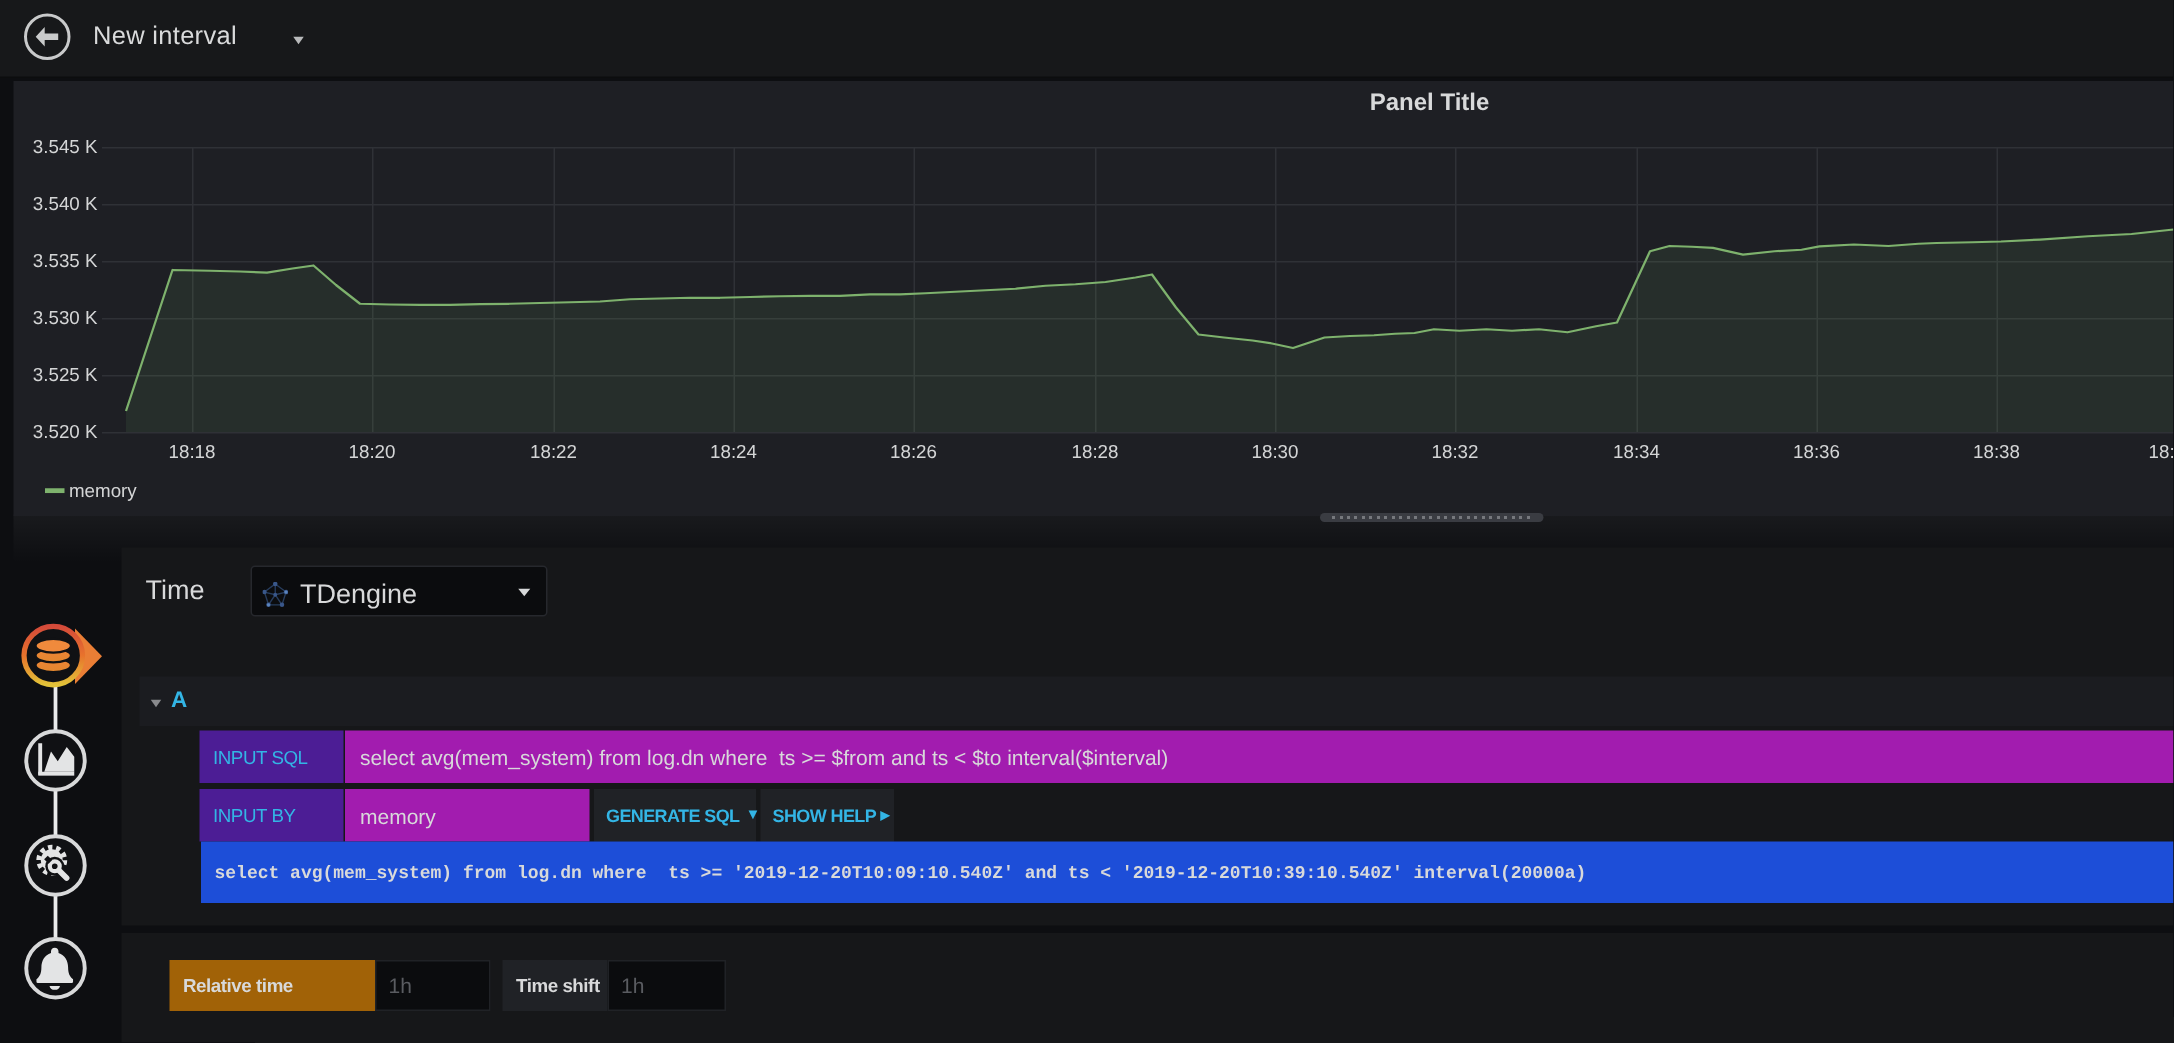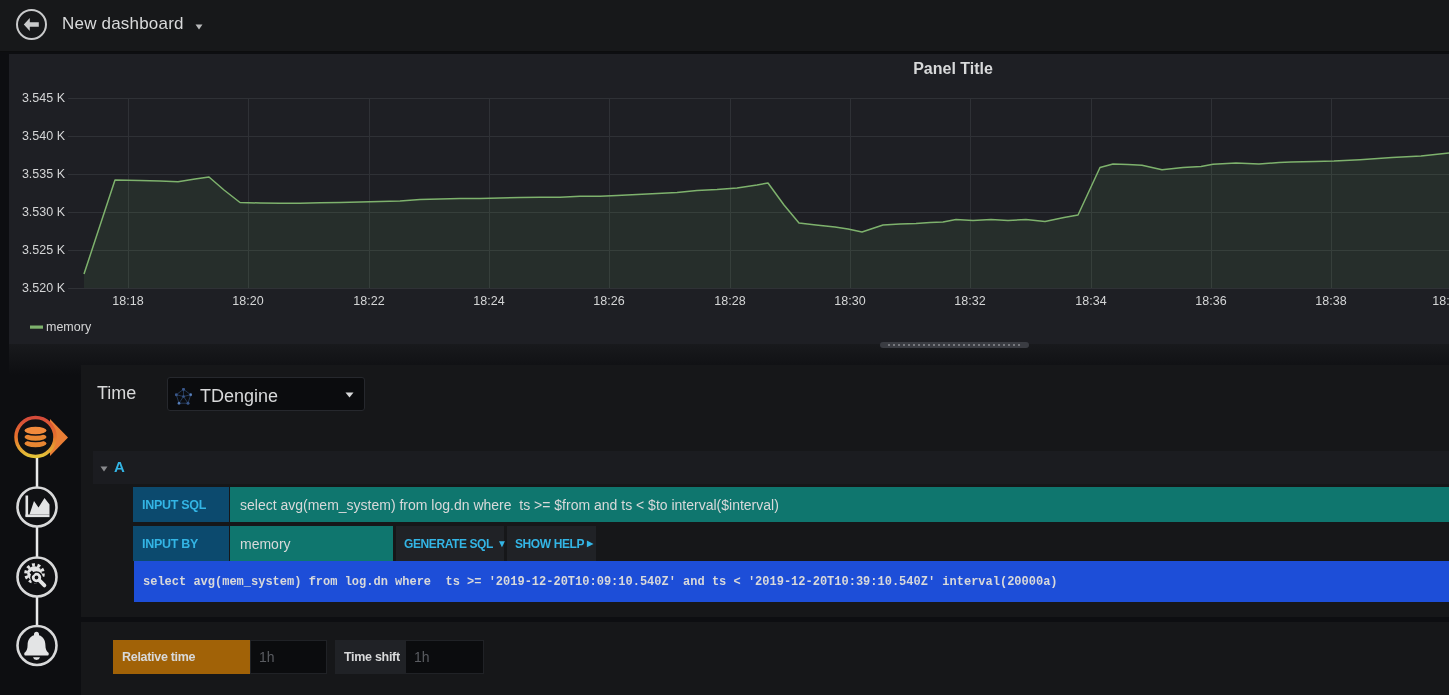--- a/index.html
+++ b/index.html
@@ -18,22 +18,22 @@
   #handle .dots { position:absolute; left:8px; top:2px; width:133px; height:2px;
      background:repeating-linear-gradient(90deg,#76787d 0 2px,transparent 2px 5px); }
   
   
   #querypanel { left:81px; top:365px; width:1368px; height:252px; background:#161719; }
   #querylabel { left:97px; top:383px; font-size:18px; color:#d8d9da; font-weight:500; }
   #dsdrop { left:167px; top:377px; width:198px; height:34px; background:#0b0c0e; border:1px solid #26282d; border-radius:3px; }
   #dsname { left:200px; top:386px; font-size:18px; color:#d8d9da; font-weight:500; }
   #ahdr { left:93px; top:451px; width:1356px; height:33px; background:#1b1c20; }
   #aletter { left:114px; top:458px; font-size:15px; font-weight:700; color:#33b5e5; }
-  .lbl { position:absolute; background:#0c4a6e; color:#33b5e5; font-size:12.5px; font-weight:700; letter-spacing:-0.3px; }
-  .inp { position:absolute; background:#0f766e; color:#d8d9da; font-size:14px; font-weight:500; }
+  .lbl { position:absolute; background:#4c1d95; color:#33b5e5; font-size:12.5px; font-weight:400; letter-spacing:-0.3px; }
+  .inp { position:absolute; background:#a21caf; color:#d8d9da; font-size:14px; font-weight:500; }
   #inputsqlrow-lbl { left:133px; top:487px; width:96px; height:35px; }
   #inputsqlrow-inp { left:230px; top:487px; width:1219px; height:35px; }
   #aliasrow-lbl { left:133px; top:526px; width:96px; height:35px; }
   #aliasrow-inp { left:230px; top:526px; width:163px; height:35px; }
   #gensql { left:396px; top:526px; width:108px; height:35px; background:#202226; letter-spacing:-0.4px; }
   #showhelp { left:507px; top:526px; width:89px; height:35px; background:#202226; letter-spacing:-0.4px; }
   .btnblue { color:#33b5e5; font-size:12px; font-weight:700; letter-spacing:-0.5px;text-align:center; }
   #sqlprev { left:134px; top:561px; width:1315px; height:41px; background:#1d4ed8; color:#d8d9da;
      font-family:"Liberation Mono", monospace; font-size:12px; font-weight:700; }
   
@@ -47,21 +47,21 @@
   .ph { color:#5a5c61; font-size:14px; }
 </style>
 </head>
 <body>
 <div id="topbar" class="abs"></div>
 <div id="backbtn" class="abs">
   <svg width="27" height="27" viewBox="0 0 27 27" style="position:absolute;left:0;top:0">
     <path d="M11.8 7 L5.8 13.5 L11.8 20 L11.8 15.7 L20.8 15.7 L20.8 11.3 L11.8 11.3 Z" fill="#c9cacb"></path>
   </svg>
 </div>
-<div id="dashtitle" class="abs">New dashboard</div>
+<div id="dashtitle" class="abs">New interval</div>
 <svg class="abs" style="left:195px;top:24px" width="8" height="6" viewBox="0 0 8 6">
   <path d="M0.5 0.5 L7.5 0.5 L4 5.5 Z" fill="#b9babb"></path>
 </svg>
 
 <div id="fade" class="abs"></div>
 <div id="chartpanel" class="abs"></div>
 <div id="paneltitle" class="abs">Panel Title</div>
 
 <svg class="abs" style="left:0;top:48px" width="1449" height="297" viewBox="0 0 1449 297">
 

